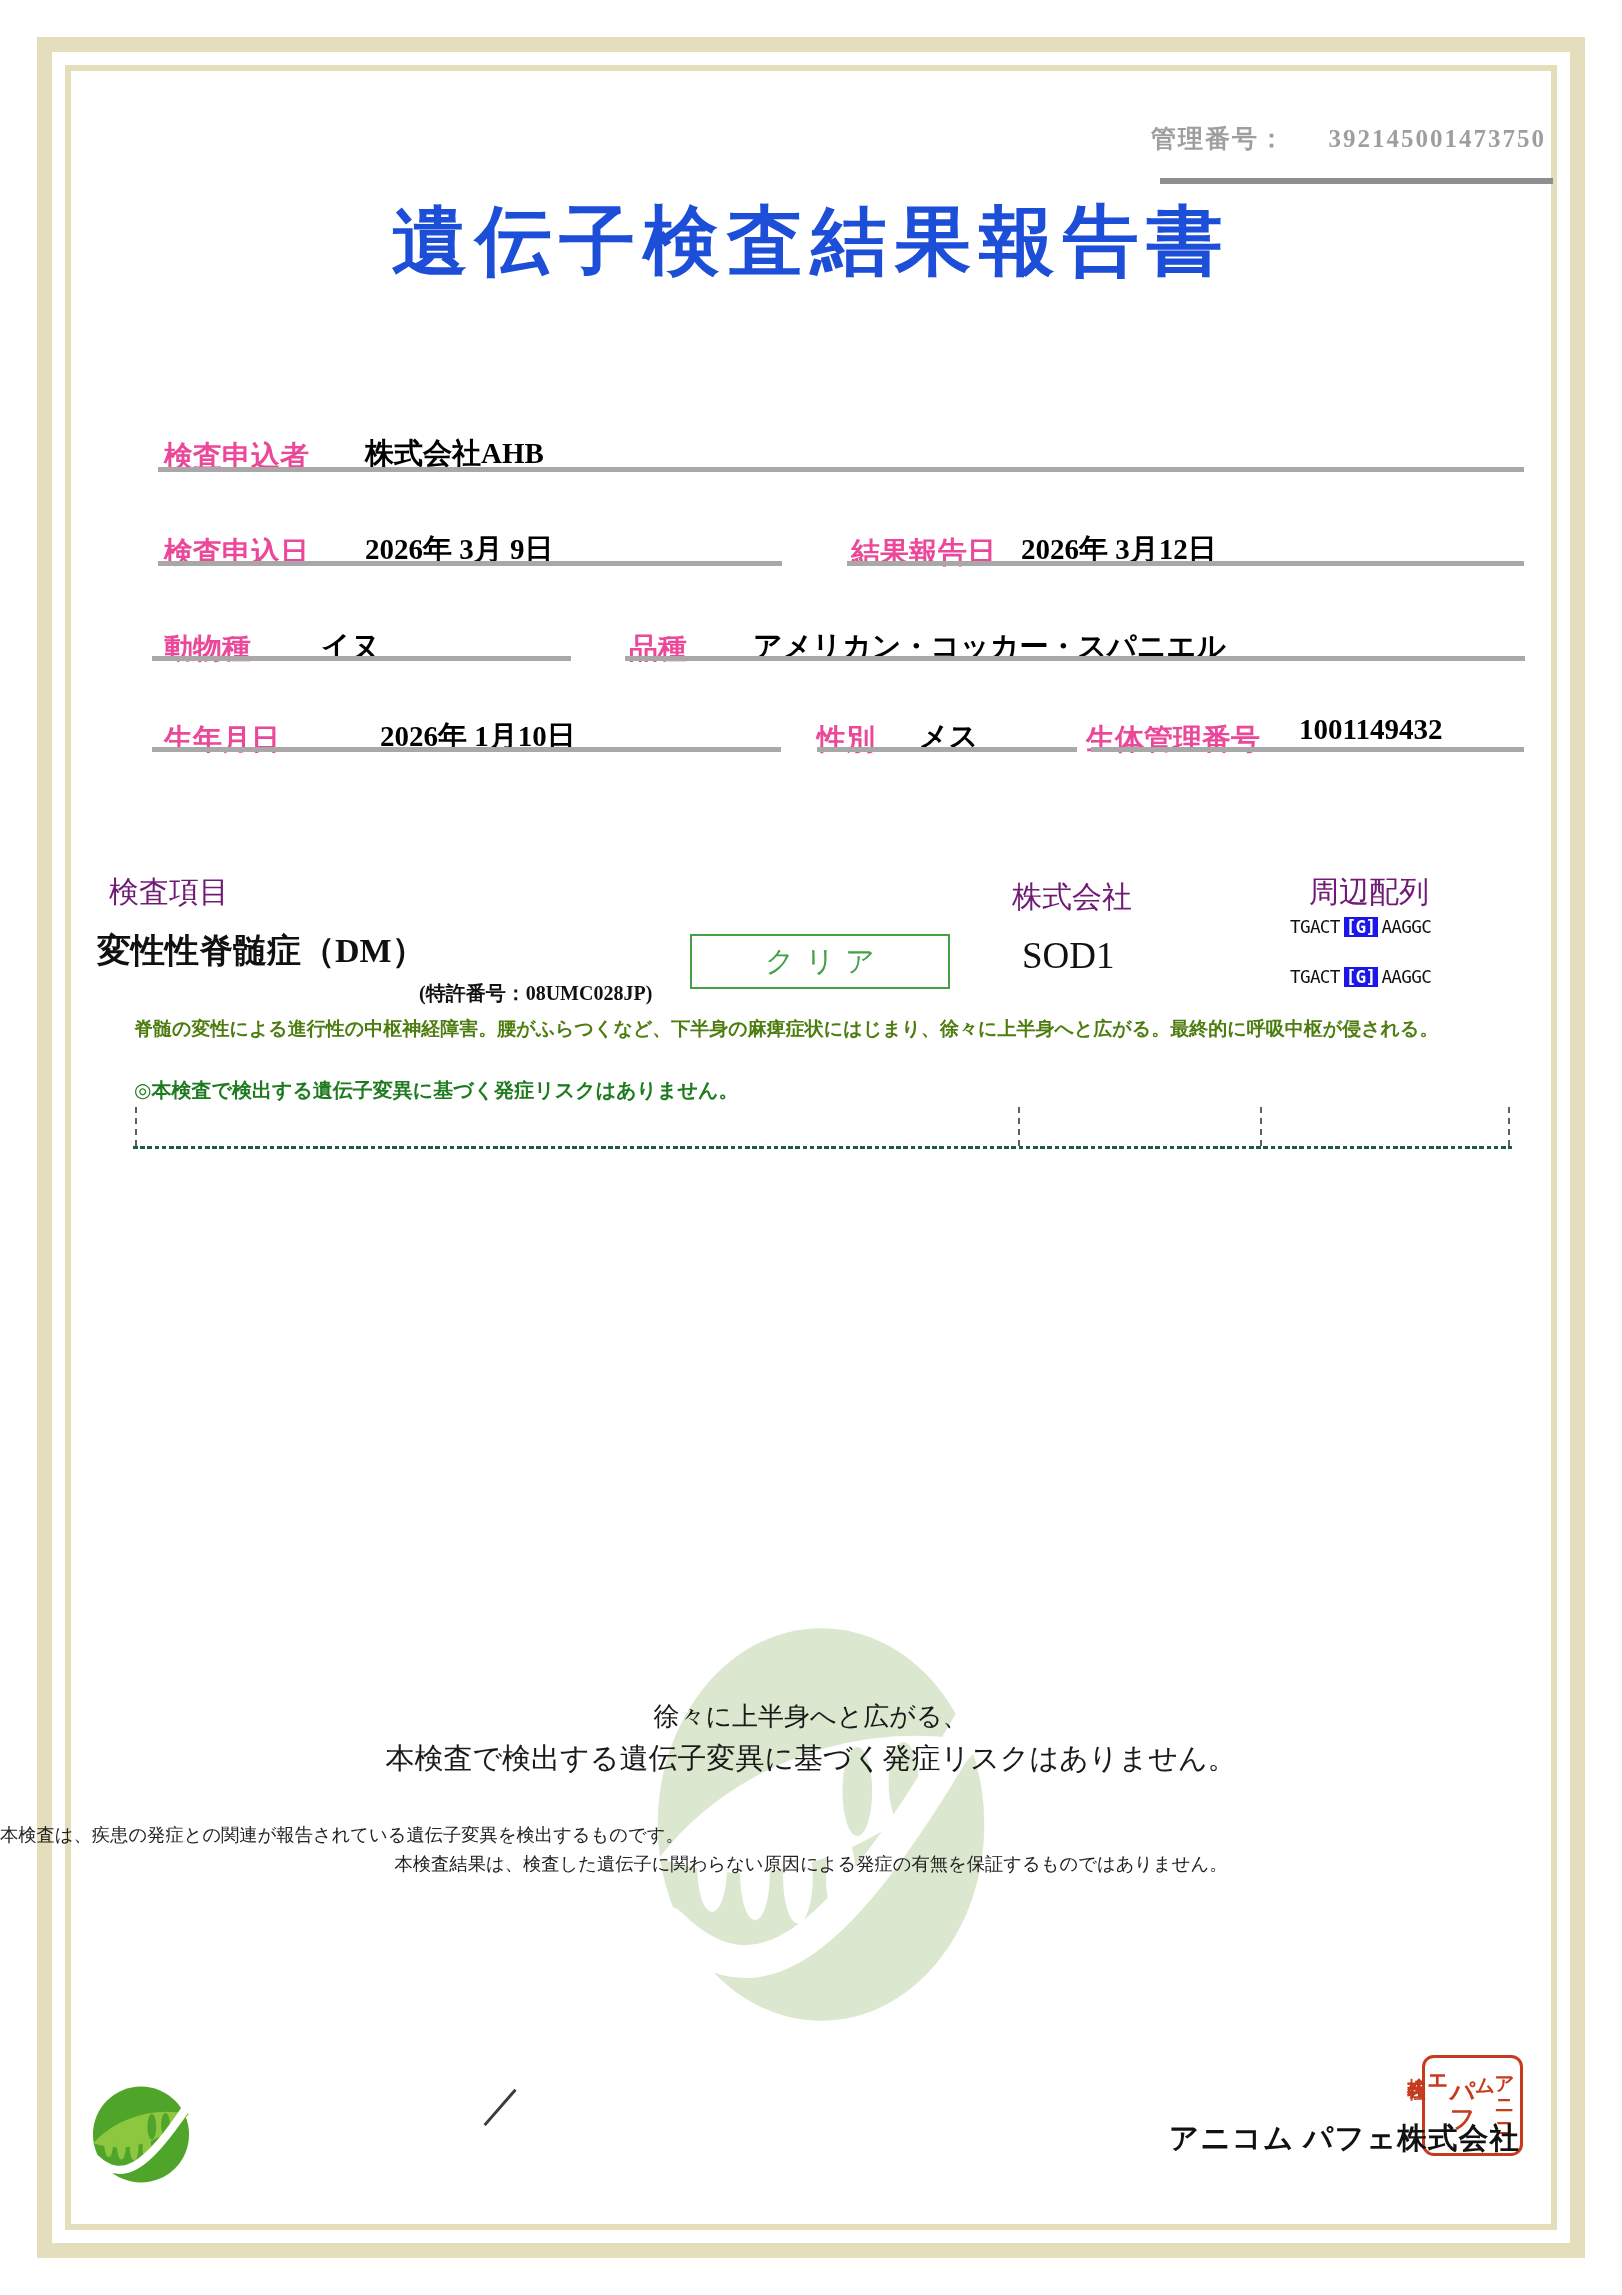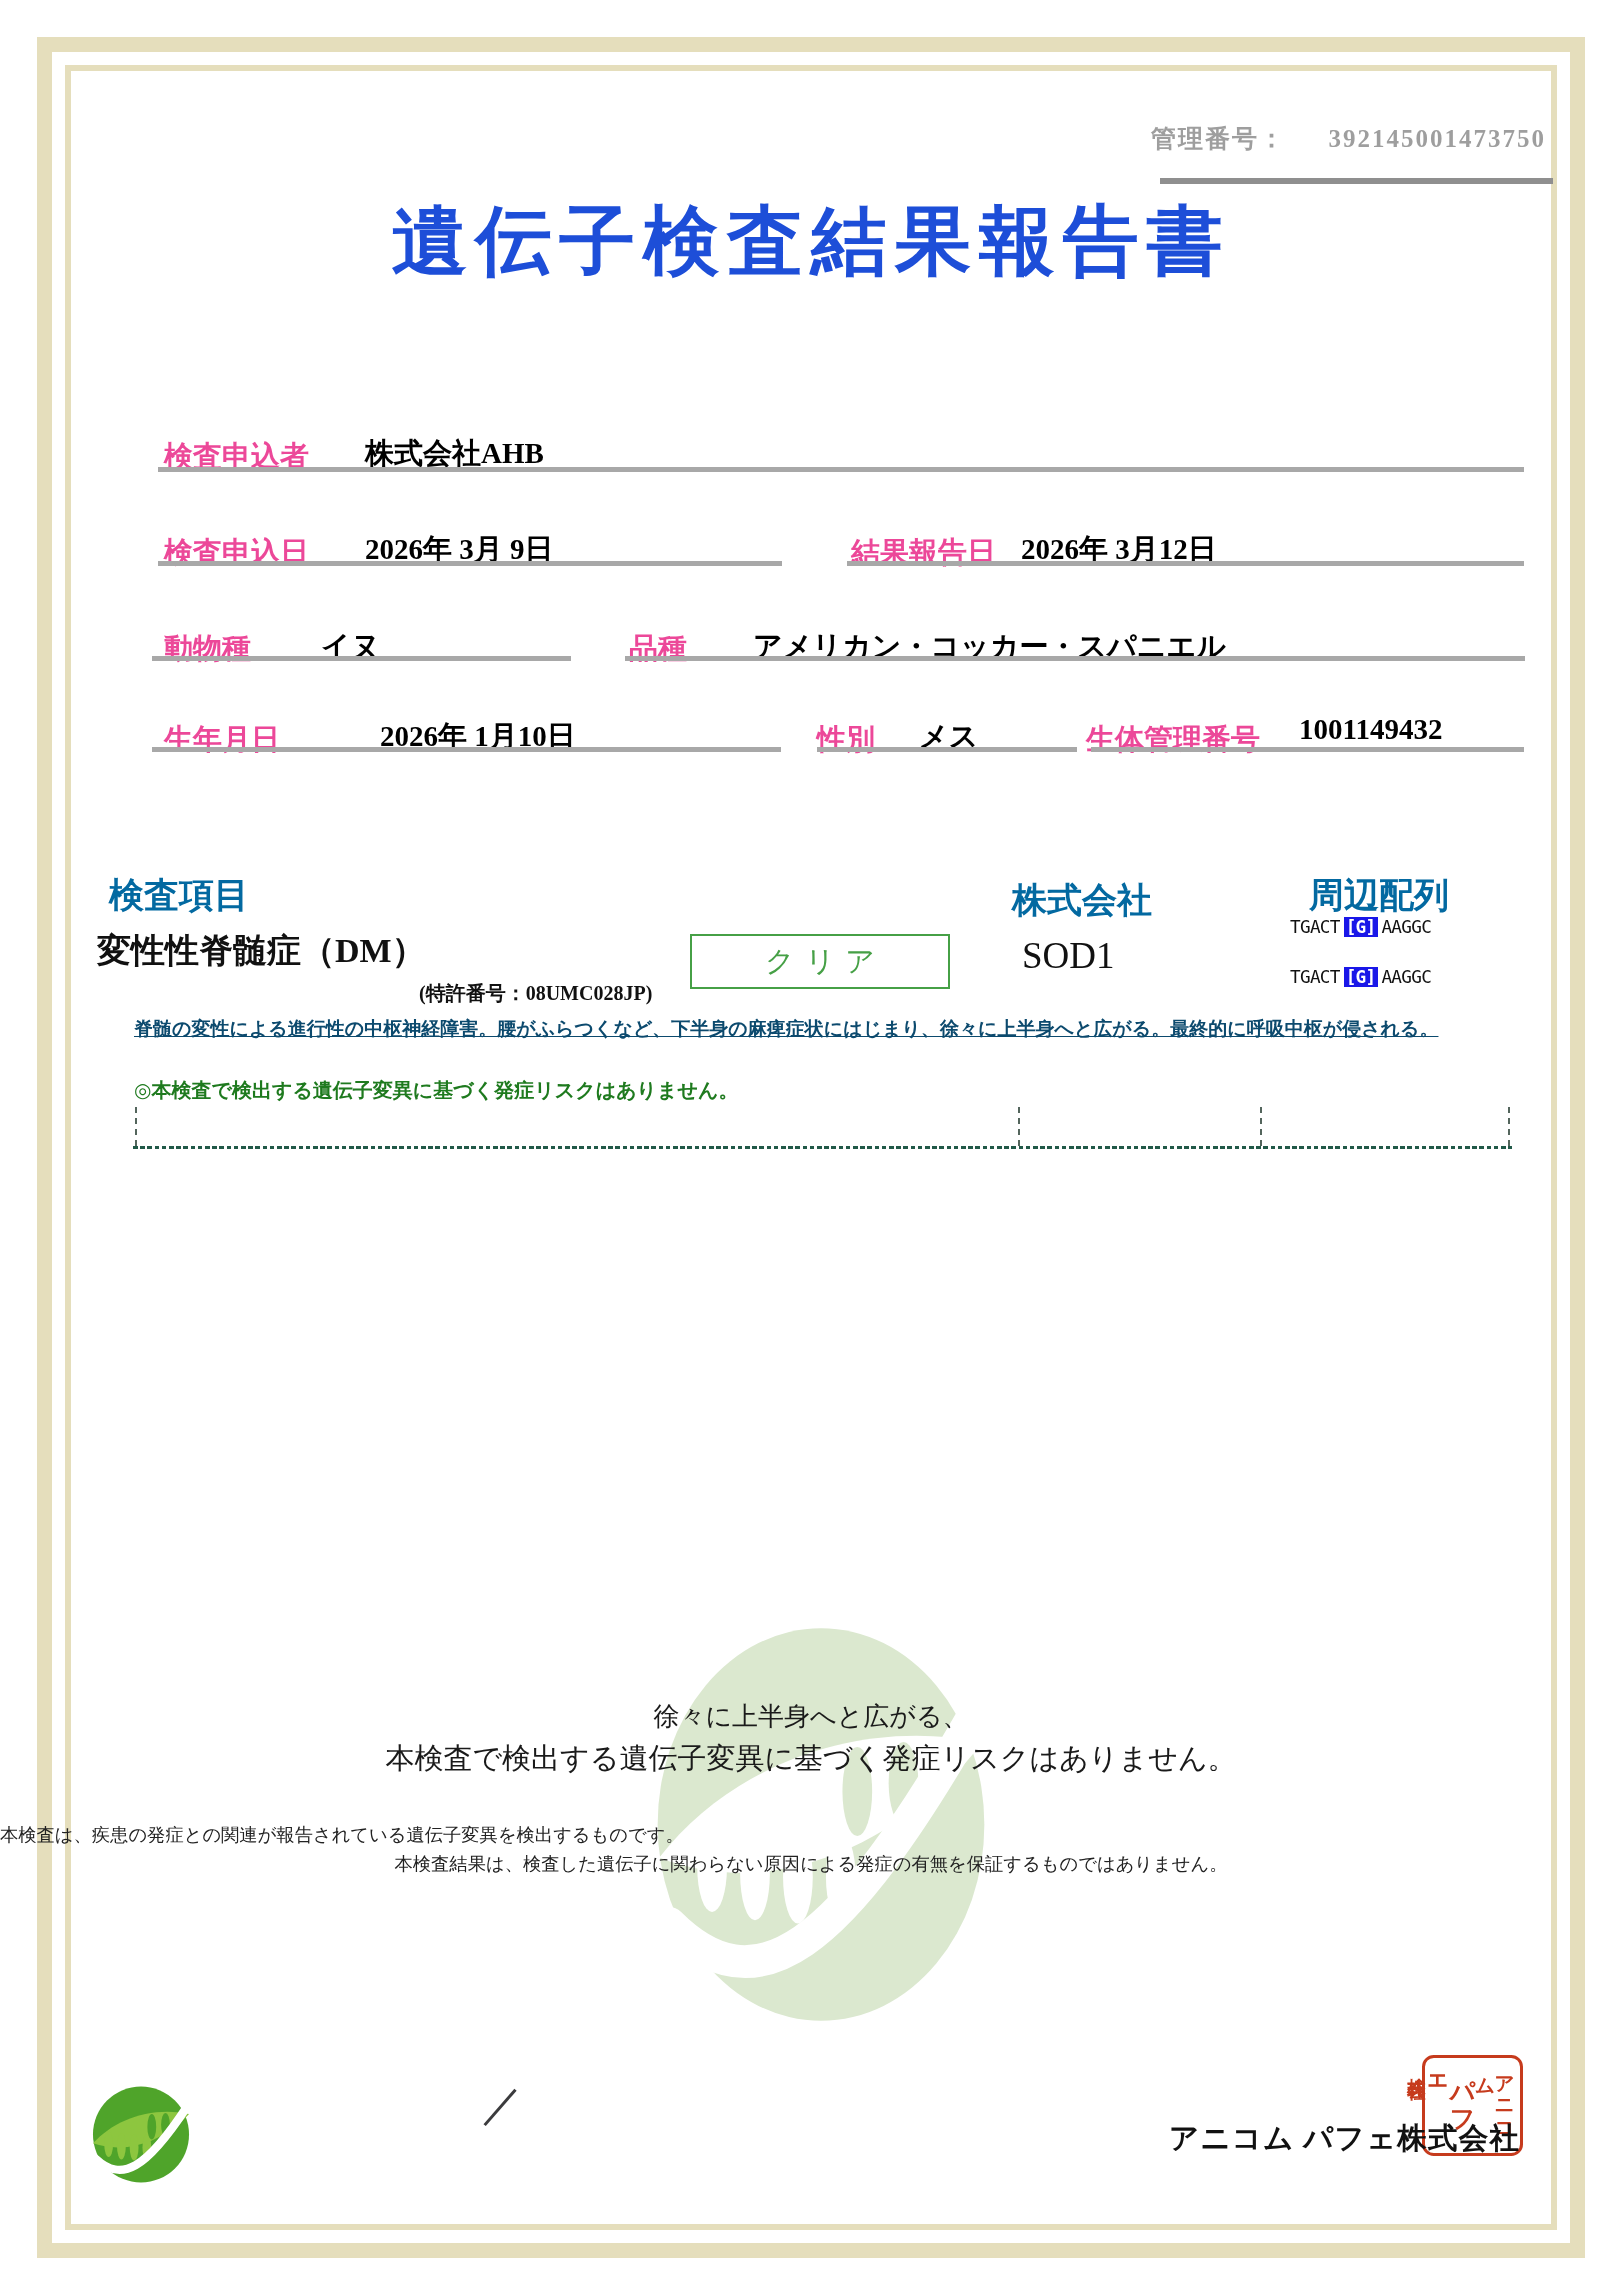--- a/index.html
+++ b/index.html
@@ -11,32 +11,32 @@
         border:6.5px solid #e5debc;pointer-events:none;}
   .abs{position:absolute;}
   .admin-line{left:785px;top:122px;width:761px;text-align:right;font-size:25px;
         color:#9e9e9e;letter-spacing:2px;font-weight:bold;}
   .admin-bar{left:1160px;top:178px;width:393px;height:5.9px;background:#8f8f8f;}
   .doc-title{left:0;top:191px;width:1622px;text-align:center;font-size:76px;font-weight:bold;
         letter-spacing:7.9px;color:#1d4ed8;}
   .flabel{font-size:29px;font-weight:bold;color:#ec4899;white-space:nowrap;}
   .fvalue{font-size:29px;font-weight:bold;color:#000;white-space:nowrap;}
   .uline{height:4.6px;background:#a8a8a8;}
-  .glabel{font-size:35px;font-weight:bold;color:#0369a1;white-space:nowrap;}
+  .glabel{font-size:30px;font-weight:normal;color:#701a75;white-space:nowrap;}
   .disease{left:97px;top:928px;font-size:34px;font-weight:bold;white-space:nowrap;}
   .patent{left:419px;top:980px;font-size:20px;font-weight:bold;white-space:nowrap;}
   .clear-box{left:690px;top:934px;width:260px;height:55px;border:2.6px solid #46a046;
         box-sizing:border-box;display:flex;align-items:center;justify-content:center;}
   .clear-text{font-size:29px;color:#46a046;letter-spacing:10.5px;padding-left:10.5px;}
   .gene-value{left:1022px;top:934px;font-size:37px;white-space:nowrap;}
   .seq-line{font-family:"DejaVu Sans Mono","Liberation Mono",monospace;font-size:17.7px;
         color:#111;white-space:nowrap;letter-spacing:-0.7px;}
   .seq-var{background:#1a17e8;color:#ffffff;padding:0 2px;margin:0 3.9px;font-weight:bold;}
   .descr{left:134px;top:1014px;width:1397px;font-size:19px;font-weight:bold;line-height:1.6;
-        color:#0c4a6e;text-align:justify;text-decoration:underline;}
+        color:#4d7c0f;text-align:justify;}
   .risk-note{left:134px;top:1077px;font-size:20px;font-weight:bold;color:#1e7a1e;white-space:nowrap;}
   .tick{width:0;height:39px;border-left:2px dashed #53655c;top:1107px;}
   .dotted-rule{left:133px;top:1146px;width:1379px;height:3.3px;
         background:repeating-linear-gradient(90deg,#215948 0 4.6px,transparent 4.6px 7.2px);}
   .sans{font-family:"Liberation Sans","DejaVu Sans",sans-serif;}
   .sum1{left:0;top:1699px;width:1622px;text-align:center;font-size:26px;color:#1a1a1a;}
   .sum2{left:0;top:1739px;width:1622px;text-align:center;font-size:29px;color:#1a1a1a;}
   .note1{left:0;top:1822px;width:1380px;font-size:18.3px;color:#222;}
   .note2{left:0;top:1851px;width:1622px;text-align:center;font-size:18.3px;color:#222;}
   .wordmark{left:195px;top:2123px;font-family:"Liberation Sans","DejaVu Sans",sans-serif;

